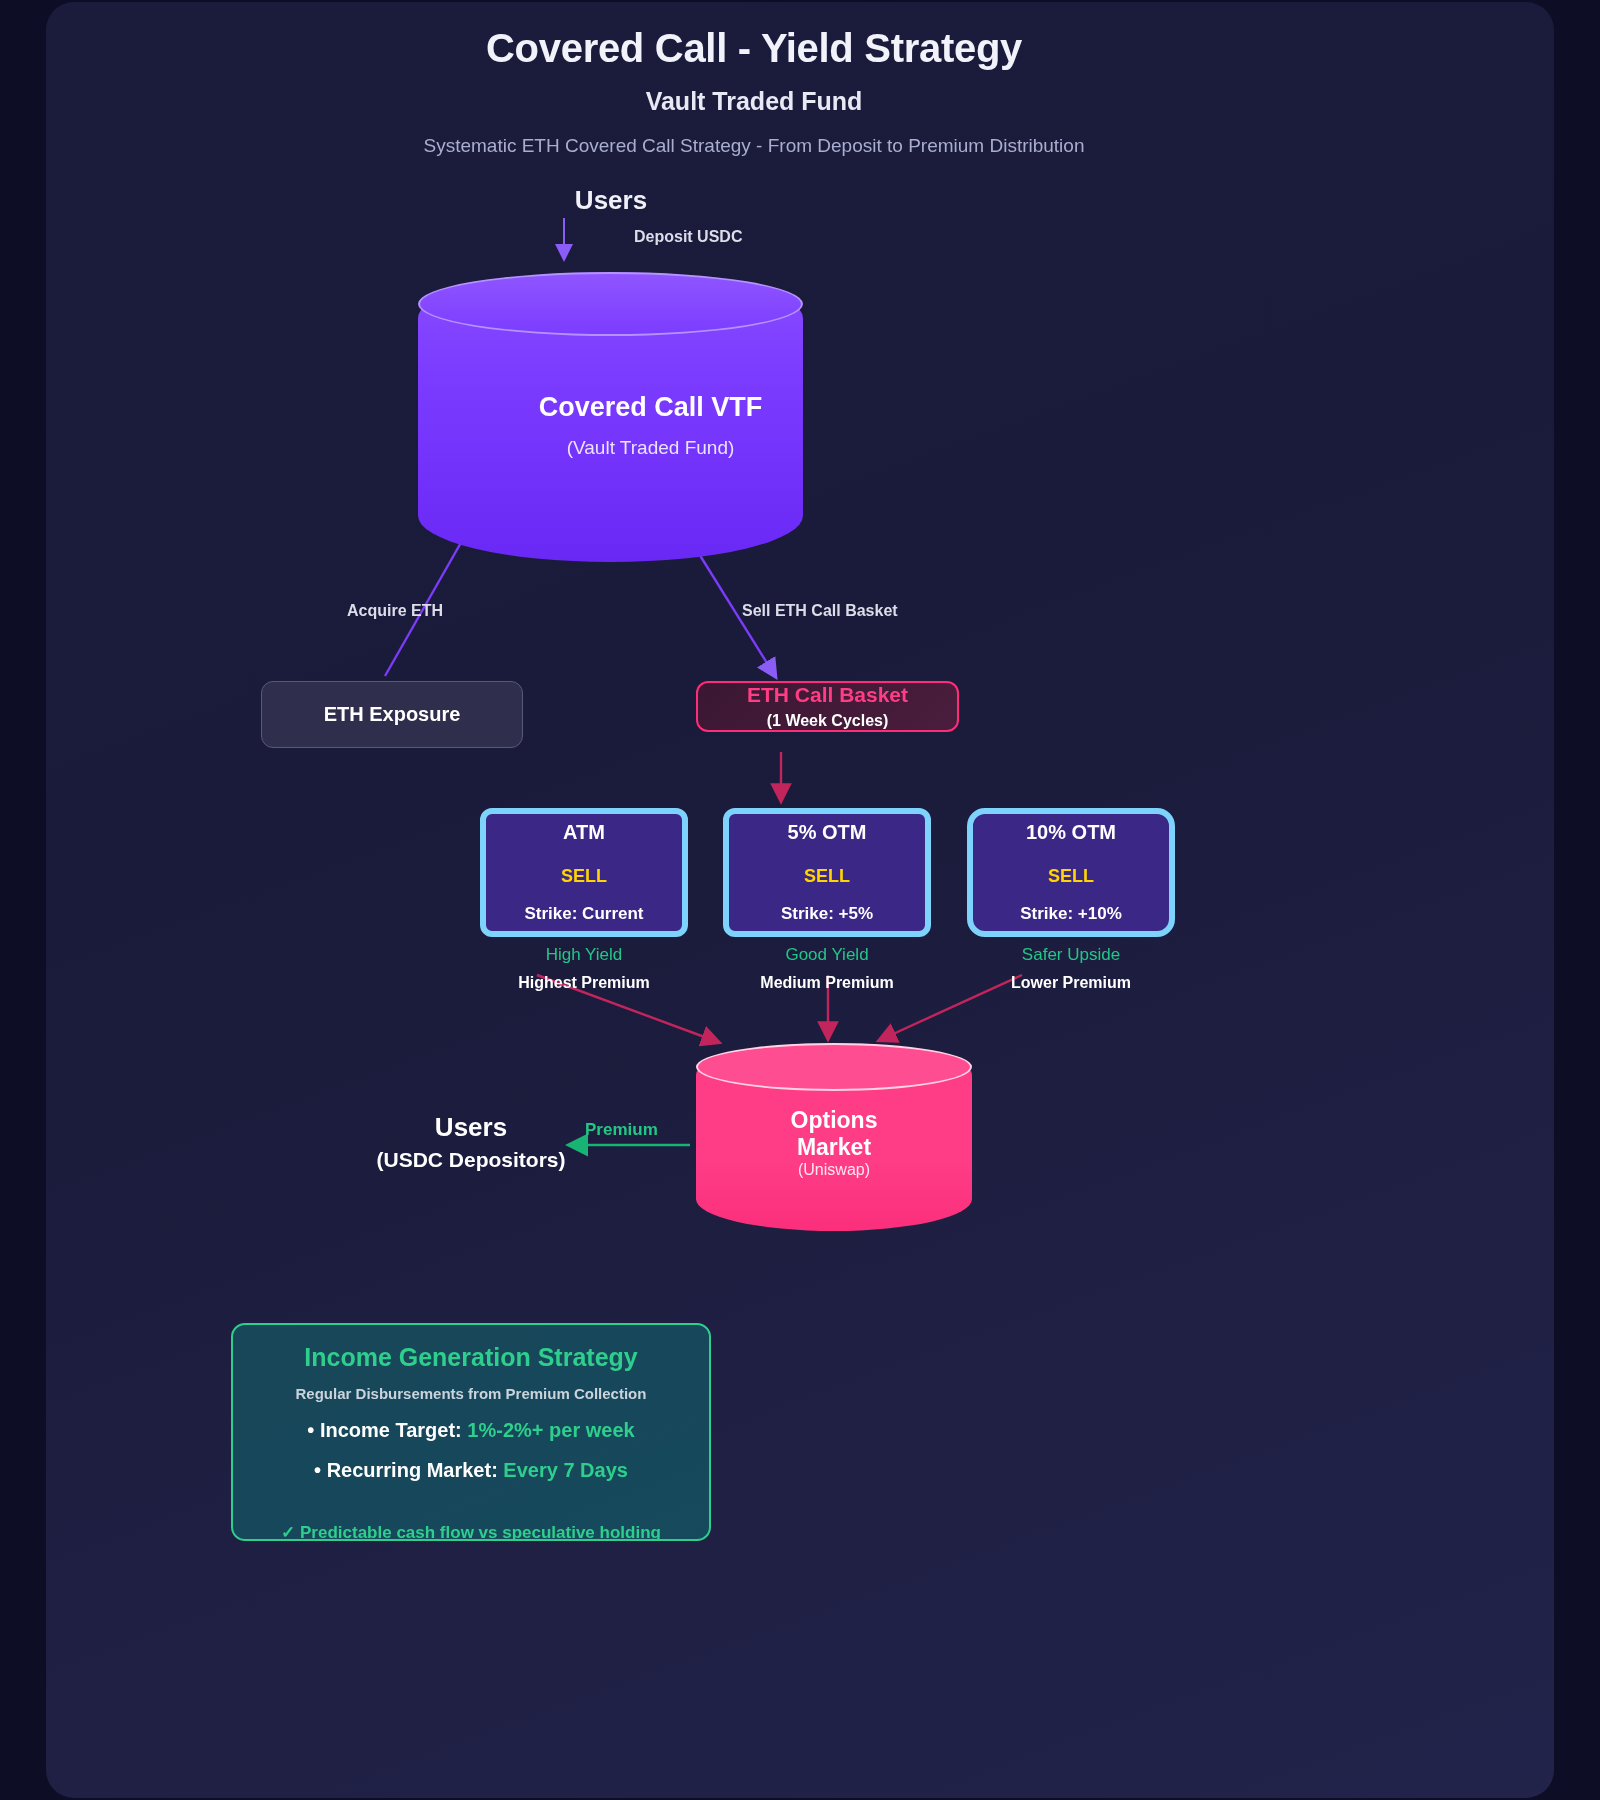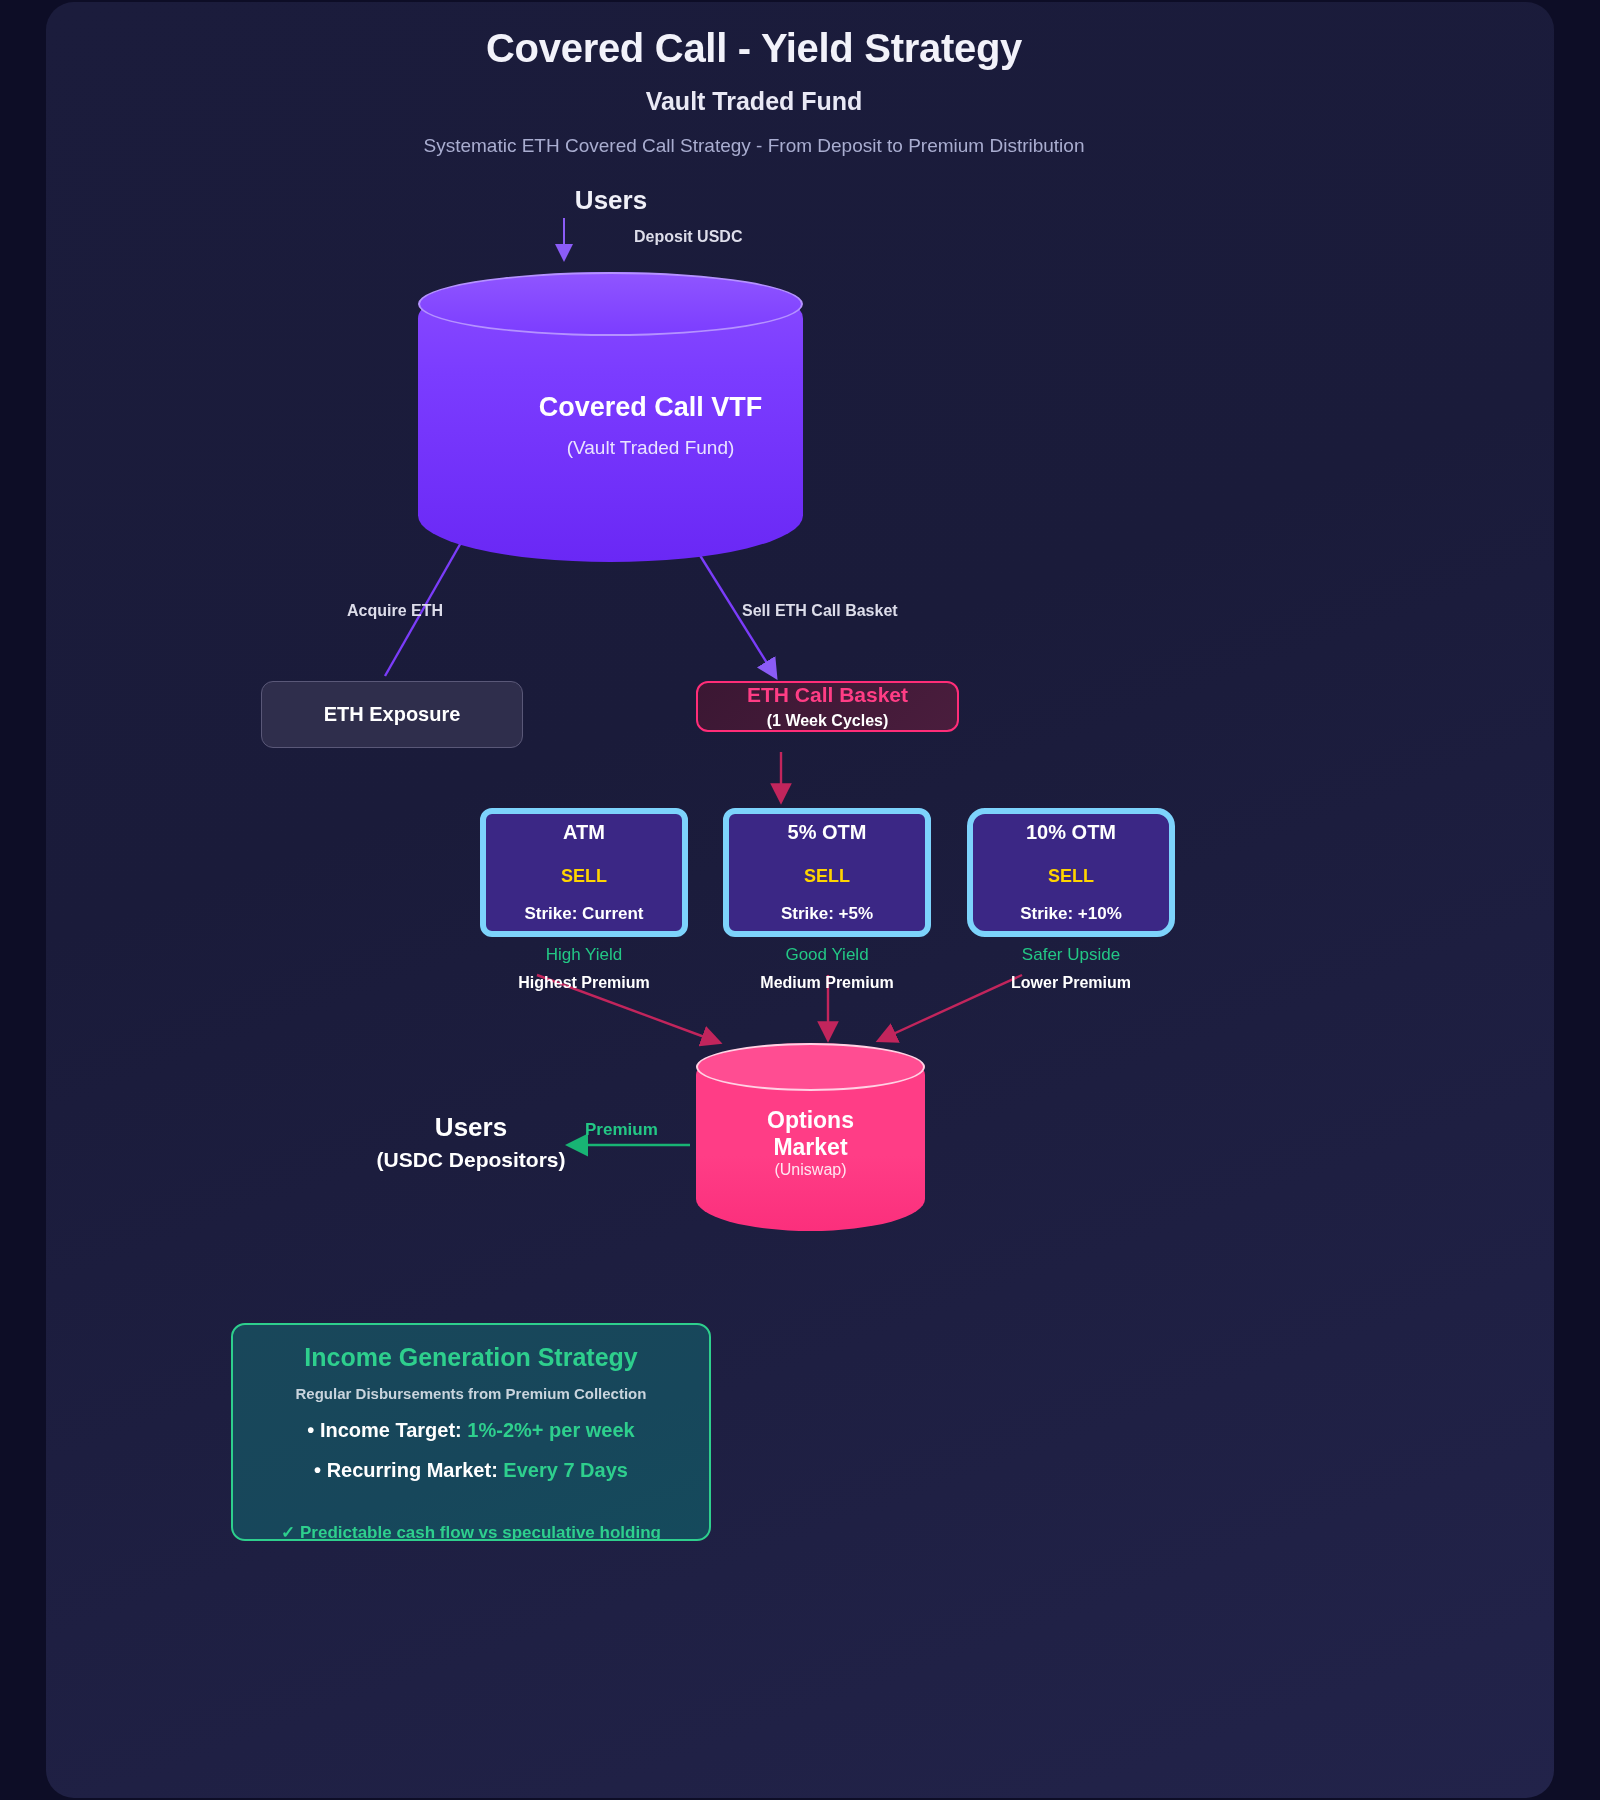--- a/index.html
+++ b/index.html
@@ -78,21 +78,21 @@
     background: linear-gradient(180deg, #8f55ff 0%, #7c3dff 100%);
     border: 2px solid #b592ff;
   }
   #vault-cylinder .txt {
     position: absolute; left: 0; top: 120px; width: 100%; text-align: center; margin-left: 40px;
   }
   .vault-title { font-size: 27px; font-weight: bold; color: #ffffff; }
   .vault-sub { font-size: 19px; color: #eae3ff; margin-top: 14px; }
 
   
-  #options-cylinder { left: 696px; top: 1043px; width: 229px; height: 188px; }
+  #options-cylinder { left: 696px; top: 1043px; width: 276px; height: 188px; }
   #options-cylinder .body {
     background: linear-gradient(180deg, #ff3d86 0%, #ff3d86 60%, #fb2f7c 100%);
     border-radius: 50% / 17%;
   }
   #options-cylinder .top {
     height: 48px;
     background: #ff4d92;
     border: 2px solid #ffd2e4;
   }
   #options-cylinder .txt {

